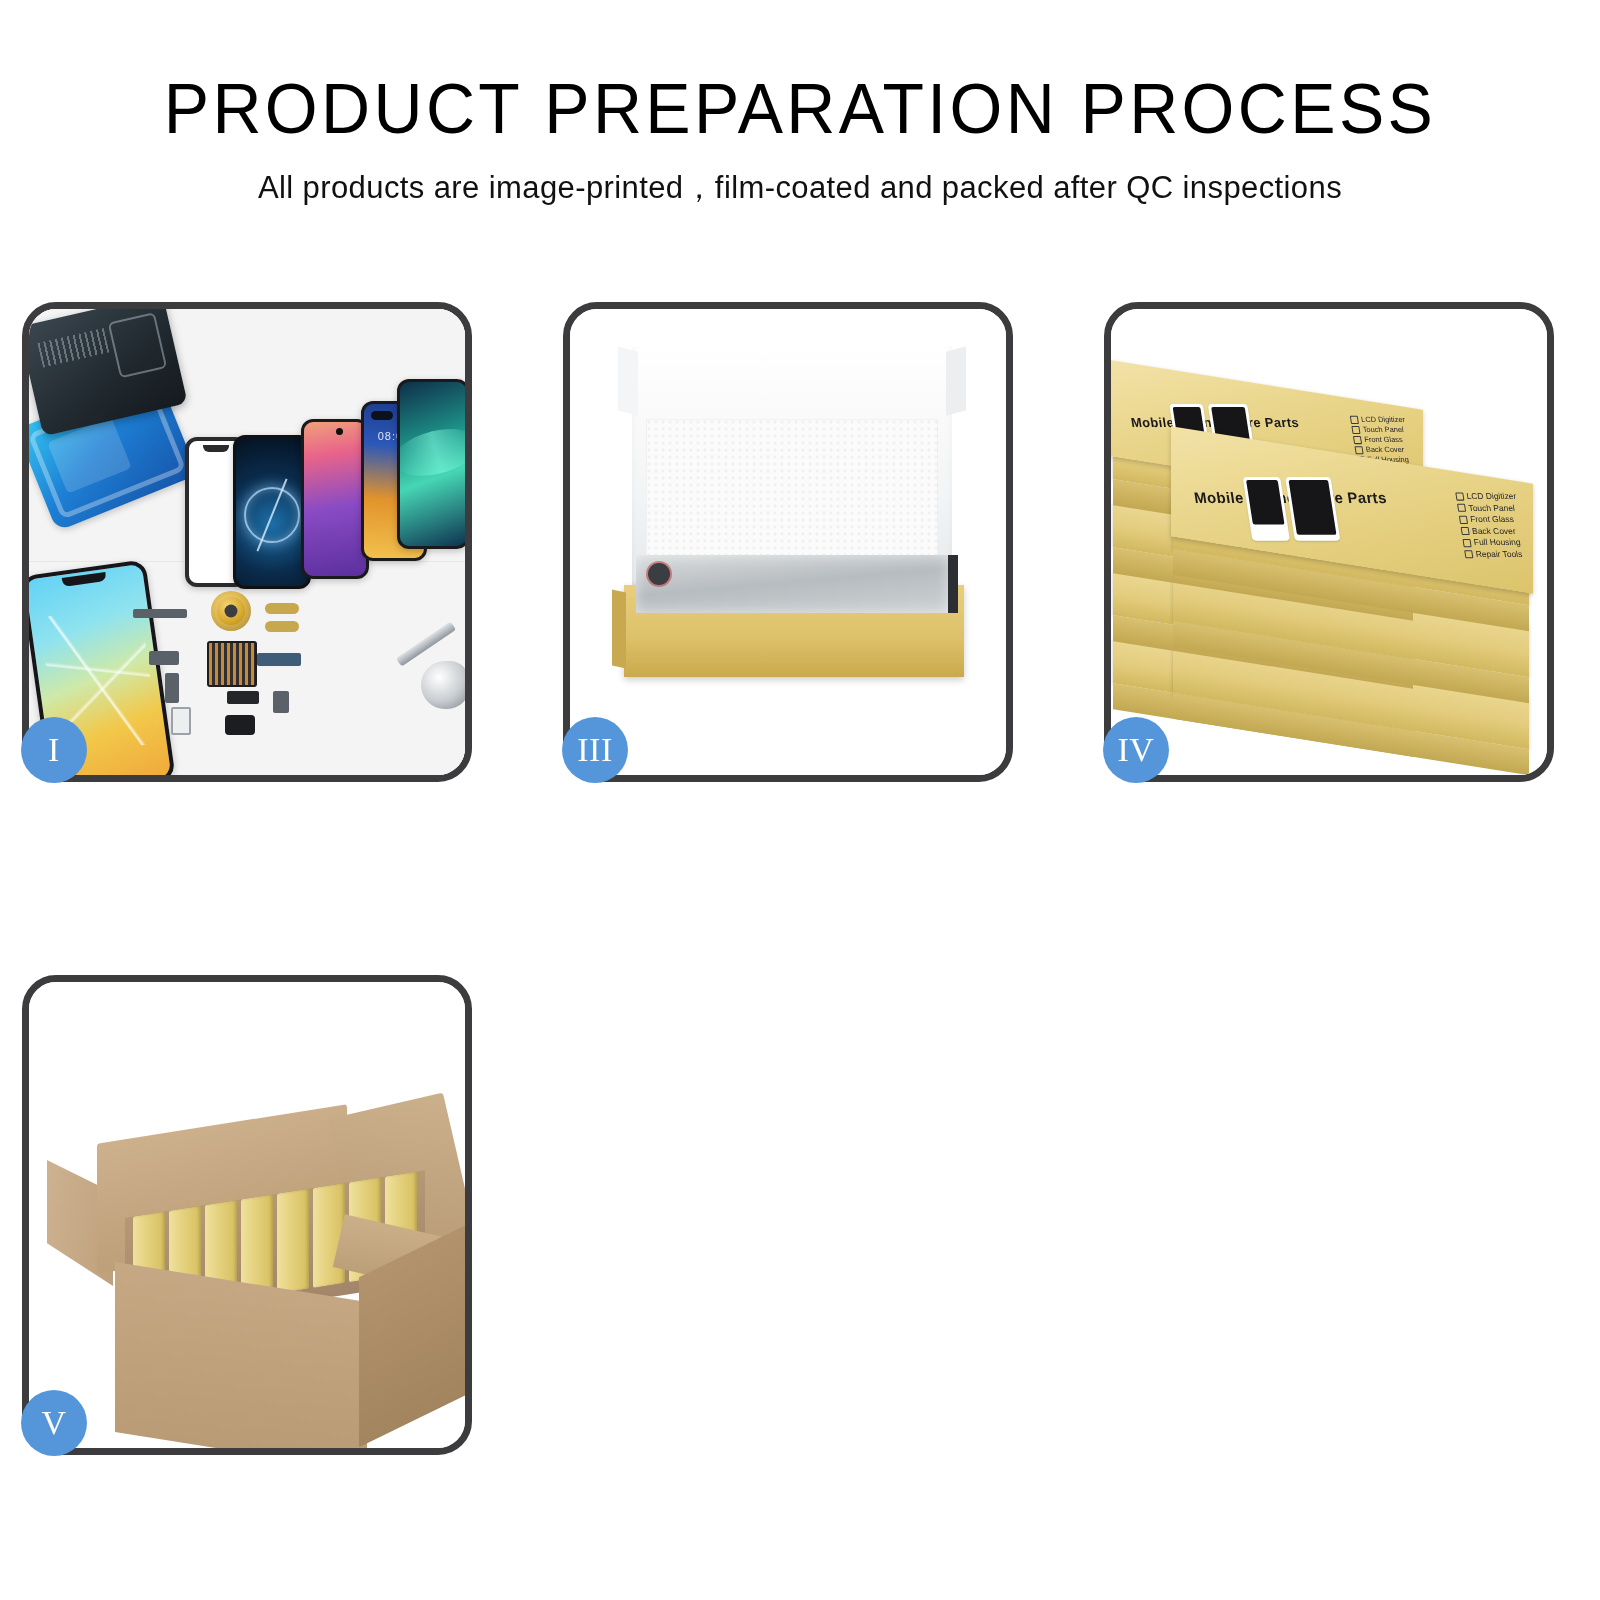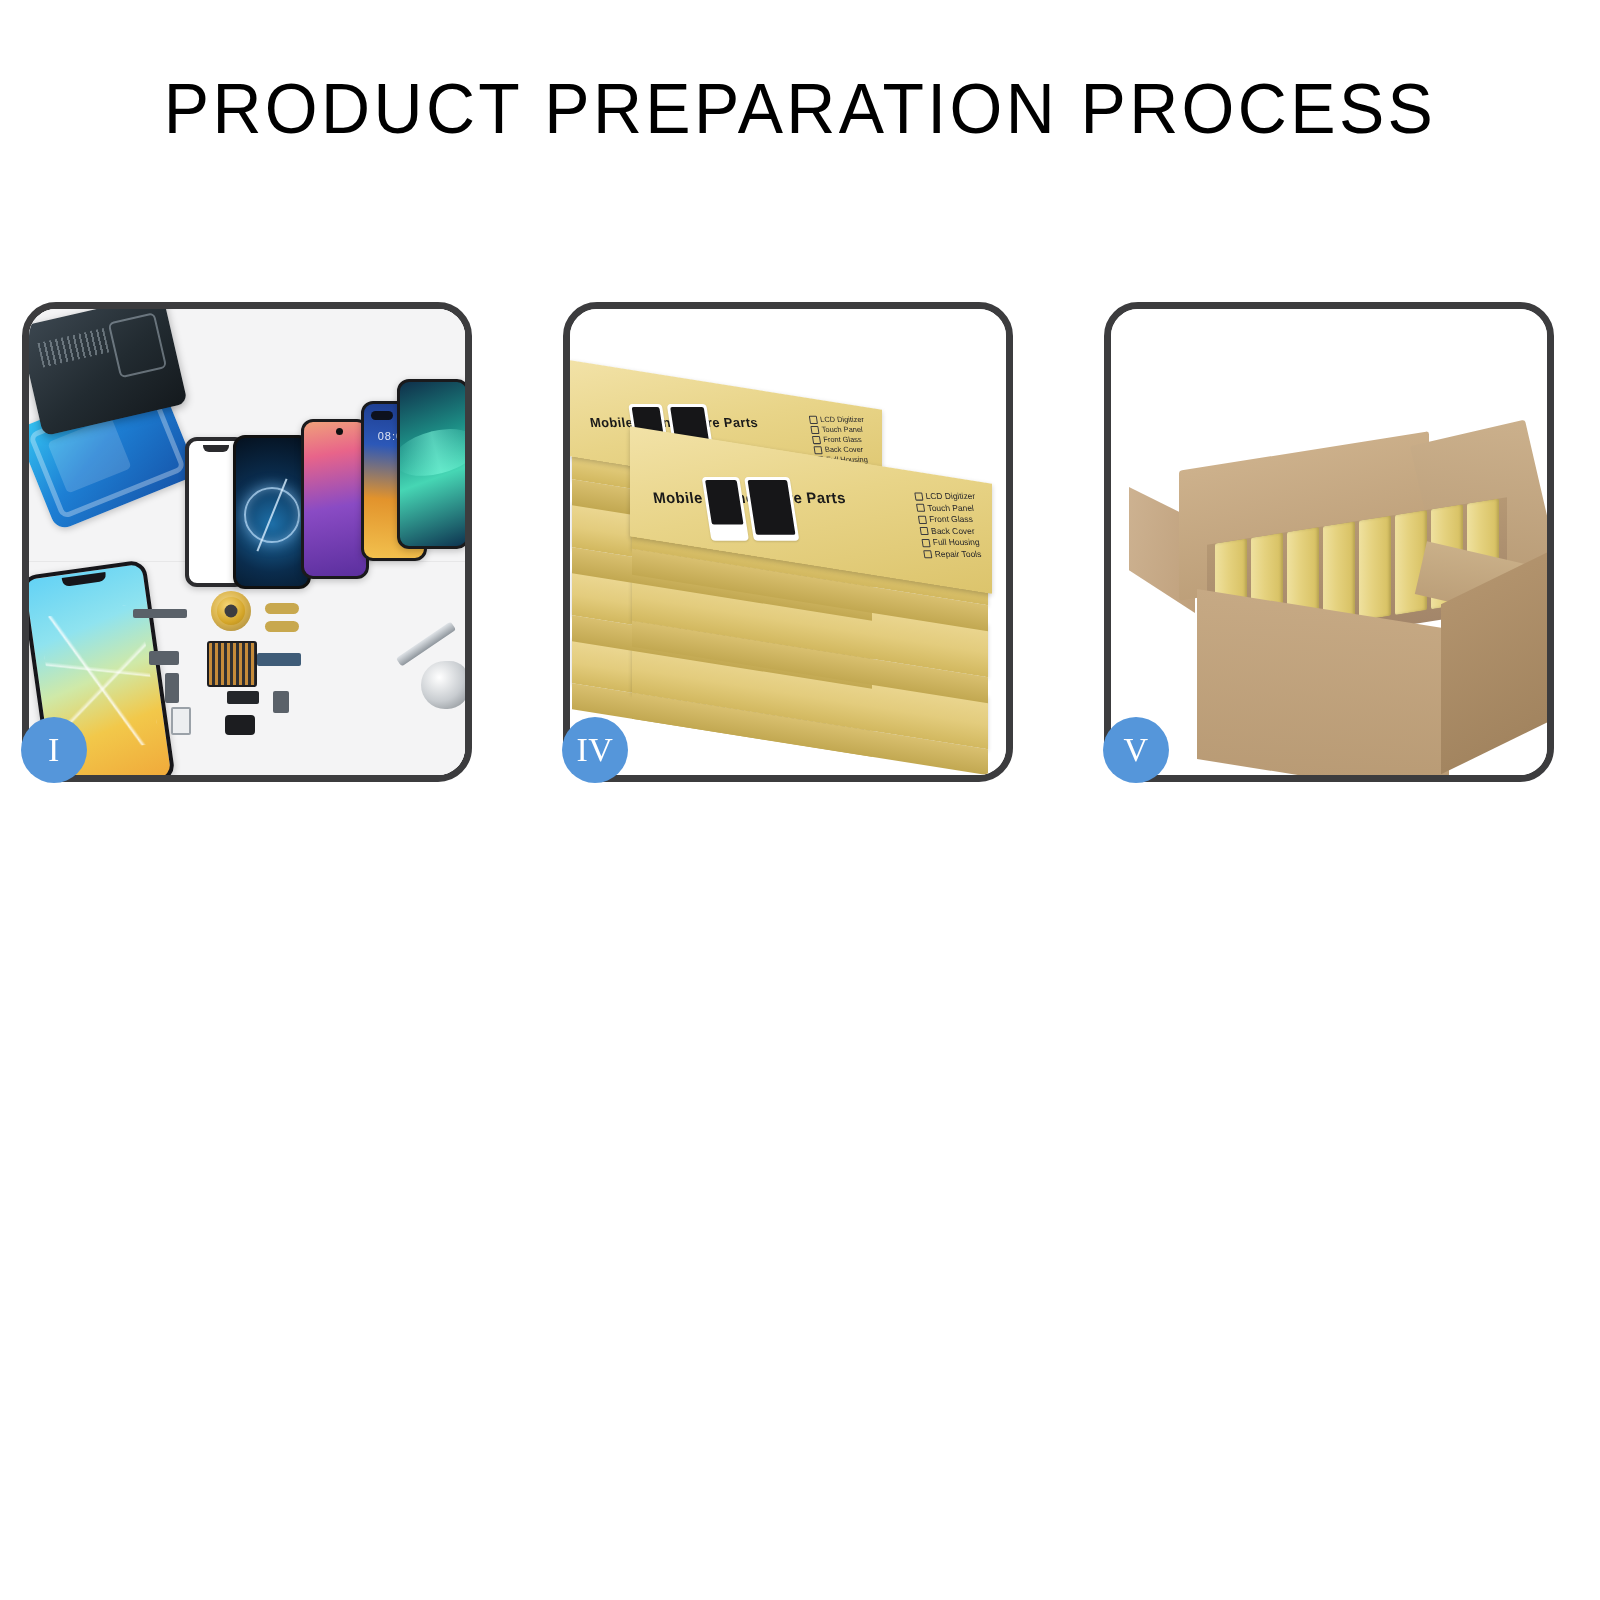--- a/index.html
+++ b/index.html
@@ -460,20 +460,21 @@
   .p6-shadow {
     position:absolute; left: 40px; top: 66px; width: 400px; height: 120px;
     background: radial-gradient(ellipse at 60% 50%, rgba(0,0,0,.06), transparent 70%);
   }
 </style>
 </head>
 <body>
 
 <div class="header">
   <div class="title">PRODUCT PREPARATION PROCESS</div>
+  <div class="subtitle">All products are image-printed，film-coated and packed after QC inspections</div>
 </div>
 
 <div class="grid">
 
   <div class="panel">
     <div class="panel-clip">
       <div class="p1-bg"></div>
 
       <div class="phone p1-adhesive"></div>
       <div class="phone p1-glass"></div>
@@ -498,20 +499,30 @@
       <div class="comp" style="left:142px; top:398px; width:20px; height:28px; background:#eceef0; border:2px solid #9aa1a8;"></div>
       <div class="comp" style="left:196px; top:406px; width:30px; height:20px; background:#1c1d20; border-radius:4px;"></div>
       <div class="p1-board"></div>
       <div class="p1-tweezer"></div>
       <div class="p1-grip"></div>
     </div>
     <div class="badge">I</div>
   </div>
 
 
+  <div class="panel">
+    <div class="panel-clip">
+      <div class="p3-lid"></div>
+      <div class="p3-foam"></div>
+      <div class="p3-tray">
+        <div class="p3-item"></div>
+      </div>
+    </div>
+    <div class="badge">III</div>
+  </div>
 
   <div class="panel">
     <div class="panel-clip">
       <div class="p4-stack">
         <div class="gbox p4-t4">
             <span class="side"></span>
           </div>
         <div class="gbox p4-f3">
             <span class="side"></span>
           </div>

